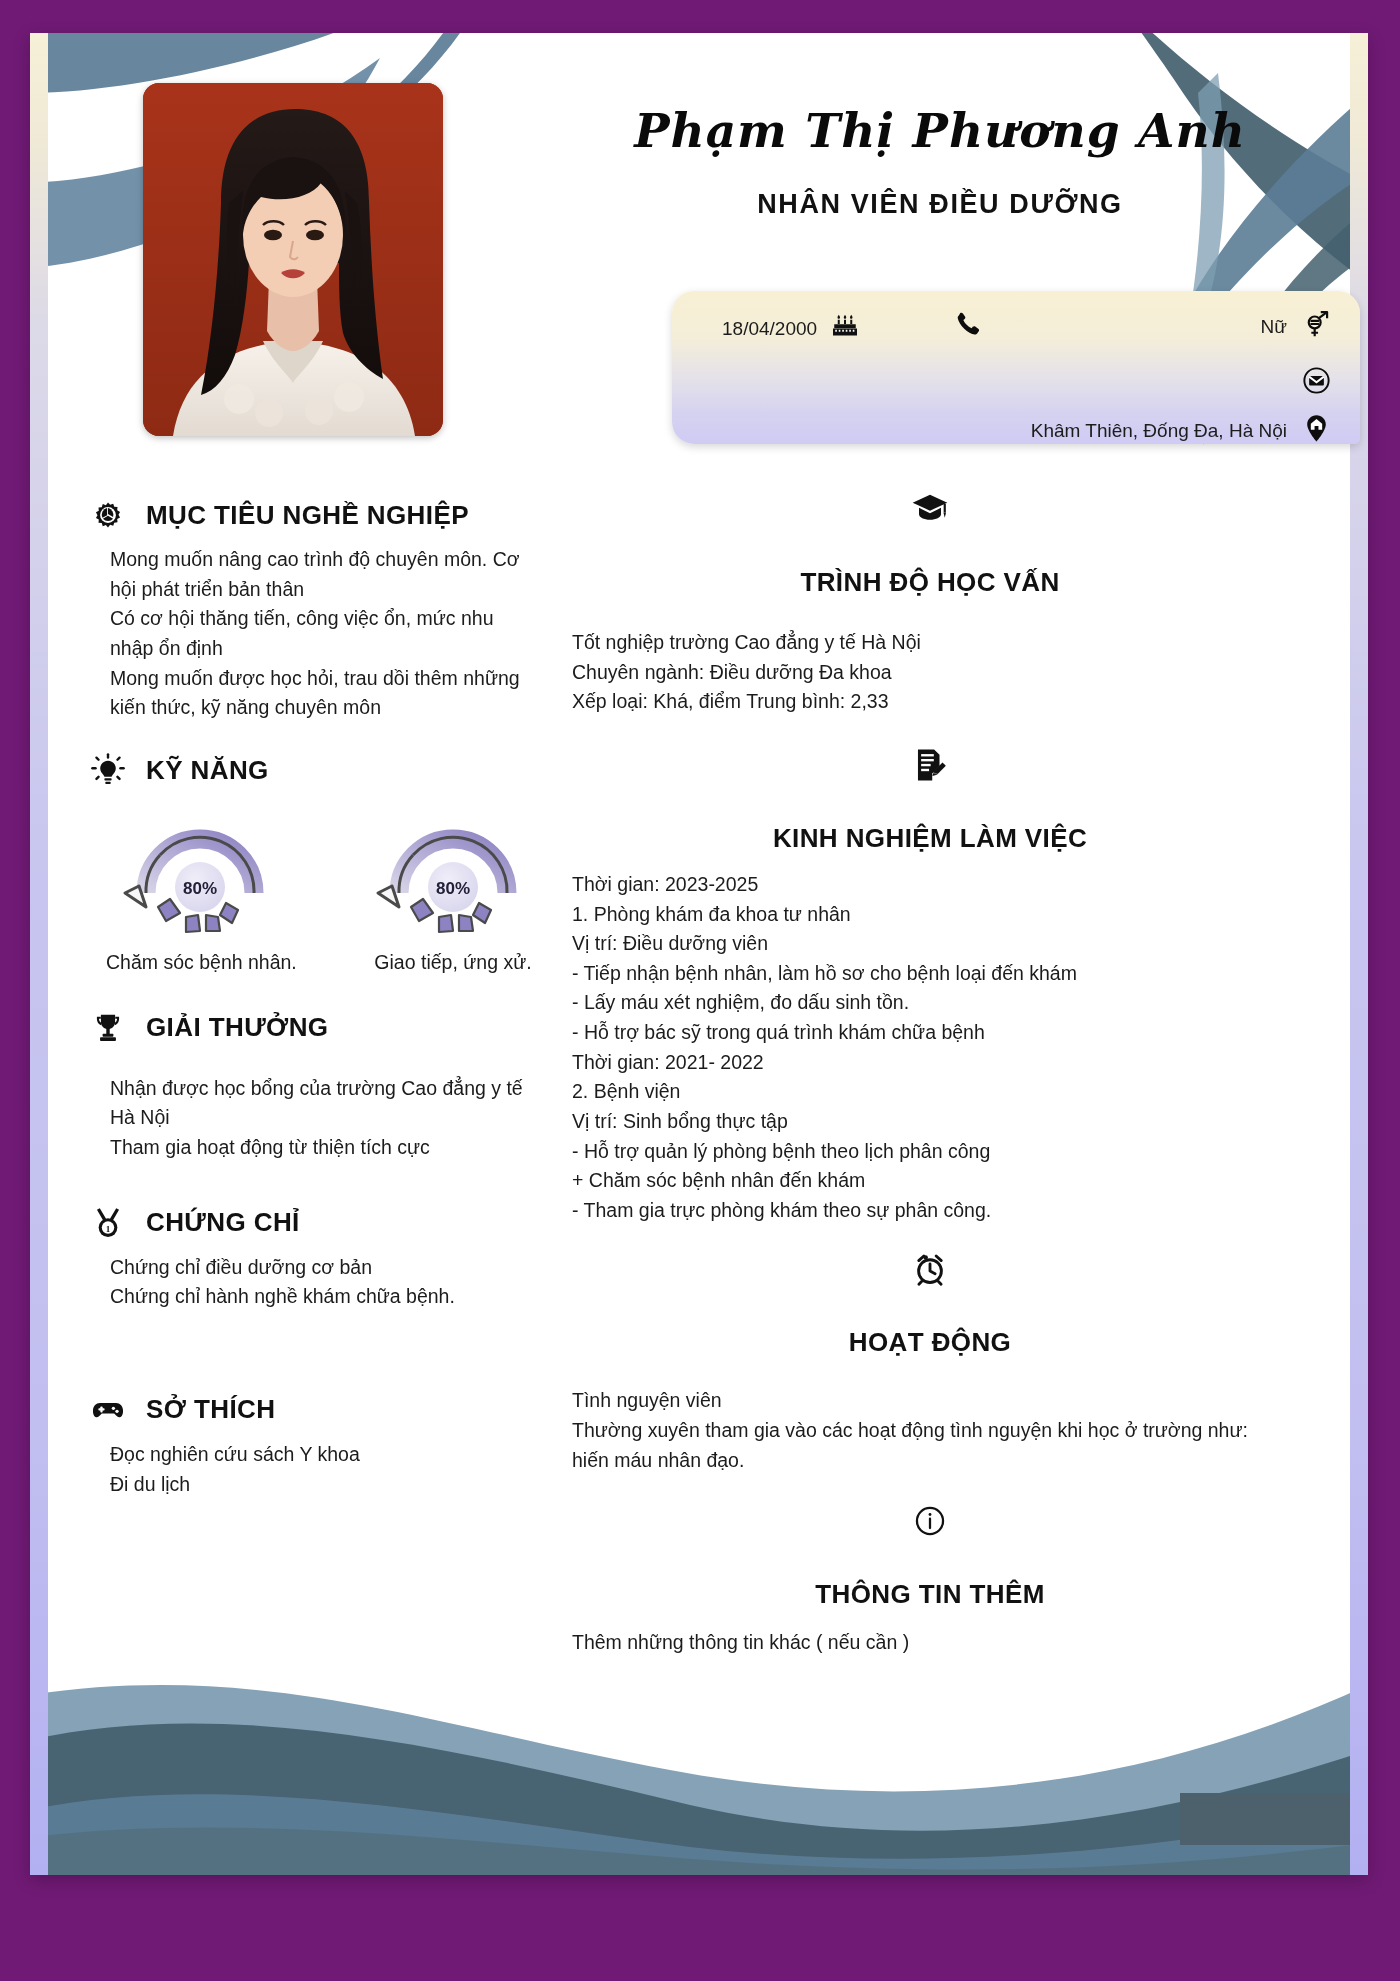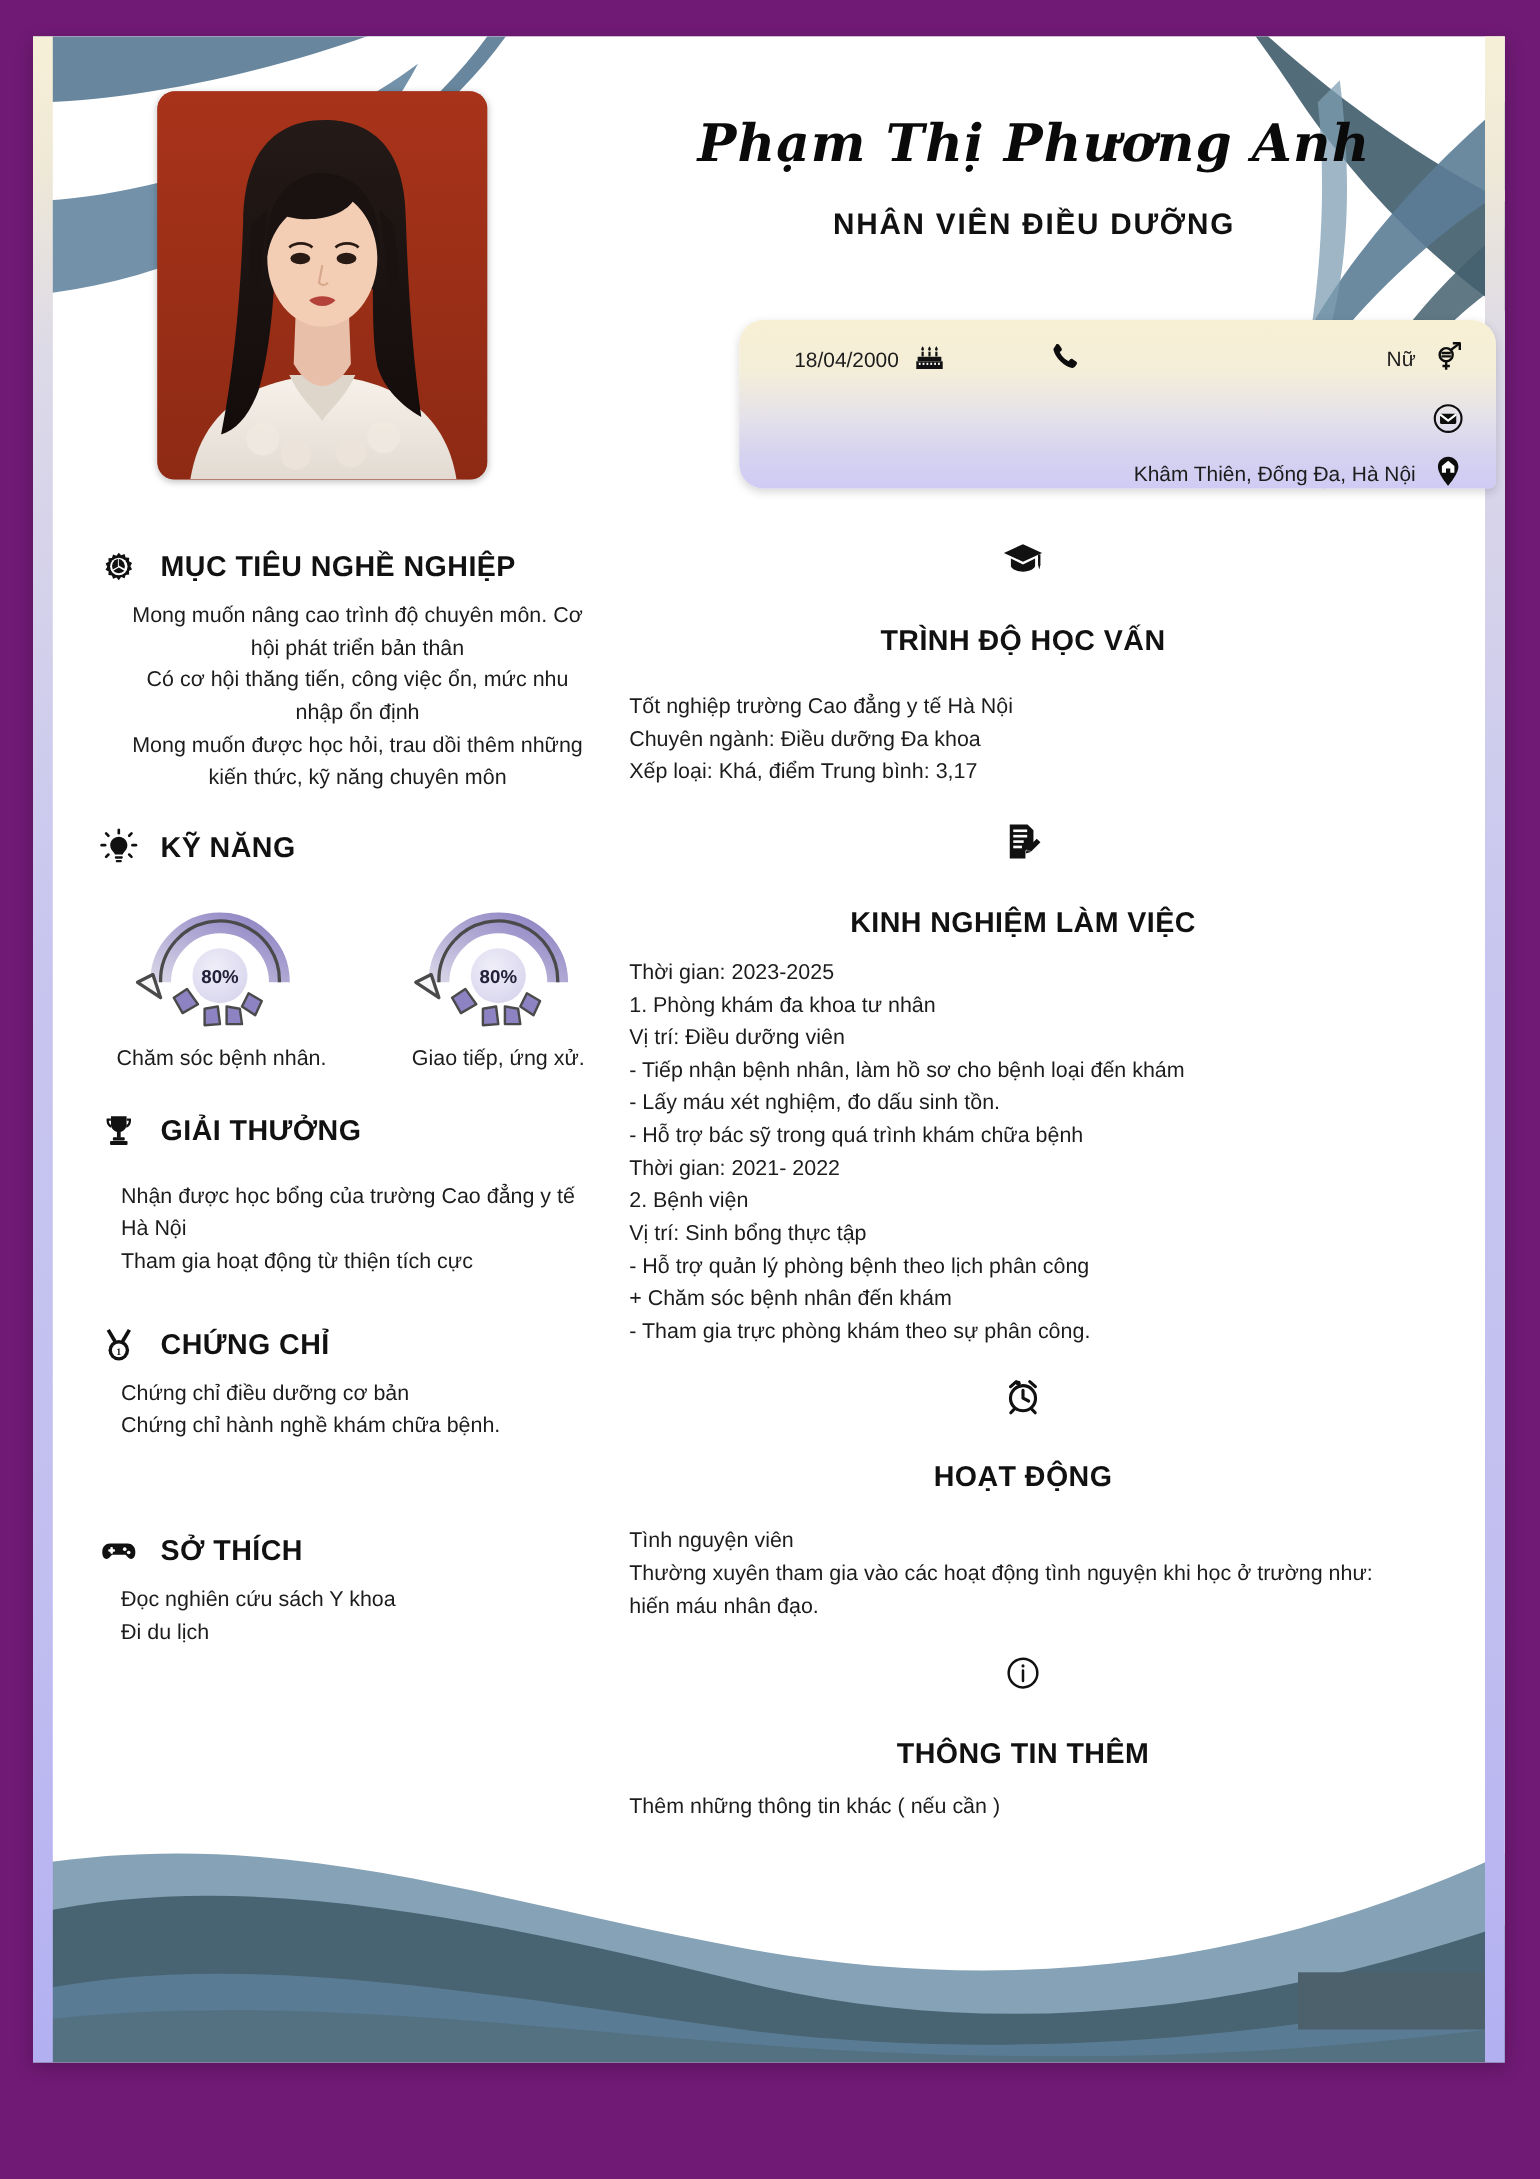--- a/index.html
+++ b/index.html
@@ -263,21 +263,21 @@
           </span>
         </div>
 
       </div>
     </div>
 
     <div class="columns">
 
       <div class="col-left">
 
-        <div style="margin-top:-8px;text-align:center;">
+        <div style="margin-top:-8px;">
           <div class="sec-head">
             <span class="ico">
               <svg width="34" height="34" viewBox="0 0 24 24" fill="#111">
                 <path d="M12 .9l1.5 1.7 2.2-.8.7 2.2 2.3.2-.2 2.3 2 1.1-1.1 2 1.1 2-2 1.1.2 2.3-2.3.2-.7 2.2-2.2-.8L12 18.6l-1.5-1.7-2.2.8-.7-2.2-2.3-.2.2-2.3-2-1.1 1.1-2-1.1-2 2-1.1-.2-2.3 2.3-.2.7-2.2 2.2.8z" transform="translate(0,2.2)"></path>
                 <circle cx="12" cy="12" r="5.6" fill="#fff"></circle>
                 <path d="M12 7.1v4.2l3.6 2.1a4.9 4.9 0 0 0-3.6-6.3z" fill="#111"></path>
                 <path d="M12 12.6 8.4 14.7a4.9 4.9 0 0 0 7.2 0z" fill="#111"></path>
                 <path d="M11.4 7.1a4.9 4.9 0 0 0-3.3 6.9l3.3-1.9z" fill="#111"></path>
               </svg>
             </span>
@@ -436,21 +436,21 @@
                 <path d="M5.4 11.3v3.8c0 1.8 3 3.3 6.6 3.3s6.6-1.5 6.6-3.3v-3.8L12 14.5z"></path>
                 <rect x="20.2" y="9" width="1.3" height="5.2"></rect>
                 <path d="M20.1 14.2h1.5l-.75 3.1z"></path>
               </svg>
             </span>
             <h2>TRÌNH ĐỘ HỌC VẤN</h2>
           </div>
           <div class="body-text" style="margin-top:30px;">
             <p>Tốt nghiệp trường Cao đẳng y tế Hà Nội</p>
             <p>Chuyên ngành: Điều dưỡng Đa khoa</p>
-            <p>Xếp loại: Khá, điểm Trung bình: 3,17</p>
+            <p>Xếp loại: Khá, điểm Trung bình: 2,33</p>
           </div>
         </div>
 
         <div style="margin-top:28px;">
           <div class="sec-head">
             <span class="ico">
               <svg width="38" height="38" viewBox="0 0 24 24" fill="#111">
                 <path d="M4.4 2.2h10.2l3.4 3.4v7.1l-4.6 4.6v4.5H4.4z"></path>
                 <g fill="#fff">
                   <rect x="6.4" y="5.1" width="8" height="1.5"></rect>

